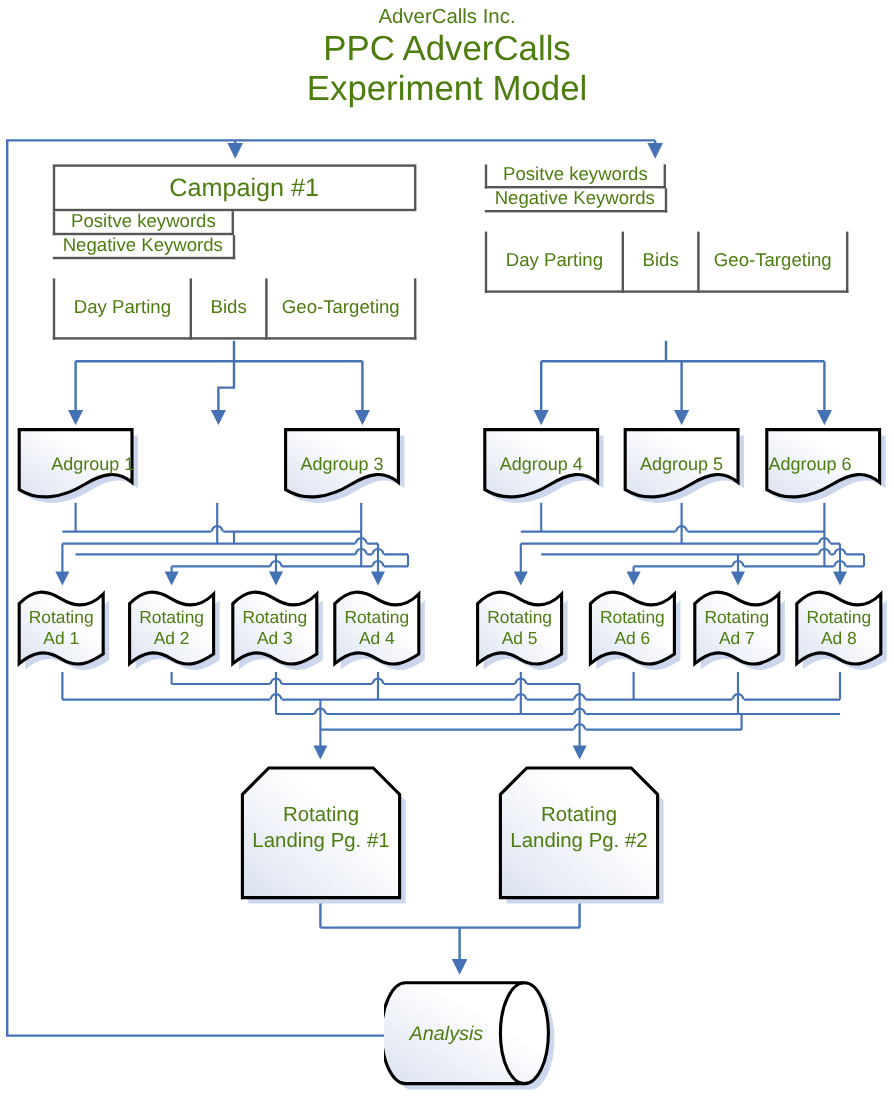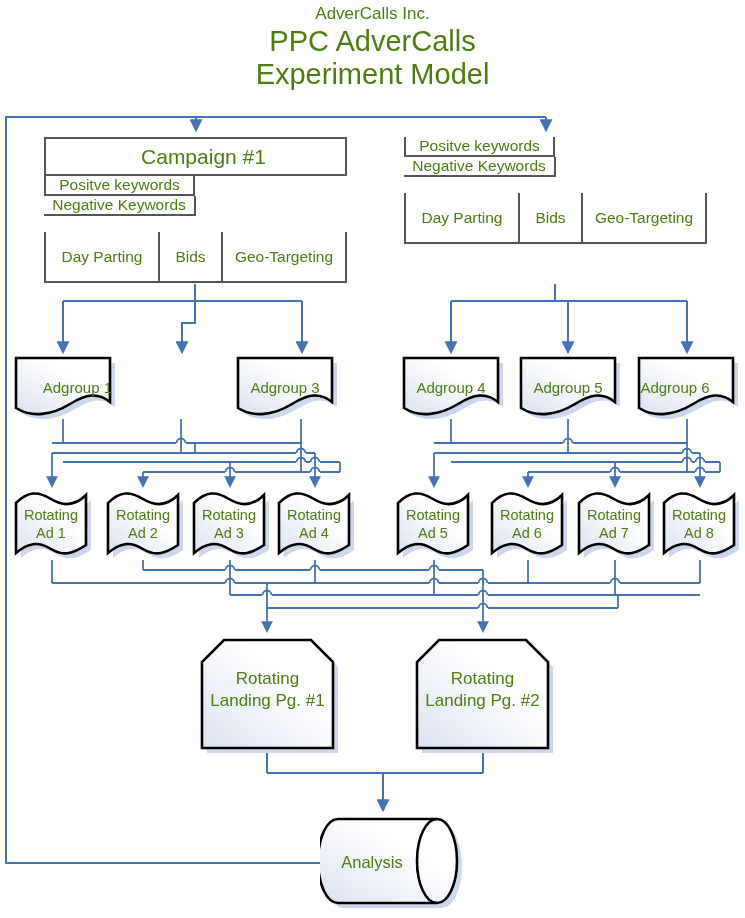--- a/index.html
+++ b/index.html
@@ -20,21 +20,21 @@
                   font-size:15.5px;text-align:center;}
   .campaign .cell + .cell{border-left:none;}
   
   .node svg{display:block;}
   .node .label{position:absolute;left:0;right:0;text-align:center;line-height:20px;}
   .shape-main{fill:url(#gfill);stroke:#000;stroke-width:2.6;}
   .shape-shadow{fill:#ccd7ed;stroke:none;}
   .adgroup .label{top:22px;font-size:15px;}
   .rotad .label{top:17px;font-size:14.5px;line-height:18px;}
   .lp .label{top:30px;font-size:17px;line-height:22px;}
-  .cyl .label{top:36px;left:6px;right:48px;font-size:16.5px;}
+  .cyl .label{top:36px;left:6px;right:48px;font-size:16.5px;font-style:italic;}
   
   #connectors{position:absolute;left:0;top:0;z-index:0;}
   #connectors path{stroke:#4472b4;fill:none;}
   .w2 path{stroke-width:2;}
   .mesh path{stroke-width:1.8;}
   .thick{stroke-width:3.2;}
   .eraser{fill:#fff;stroke:none;}
   .bump{fill:#fff;stroke:#4472b4;stroke-width:1.8;}
   .node{z-index:2;}
   .tbl{z-index:2;}

